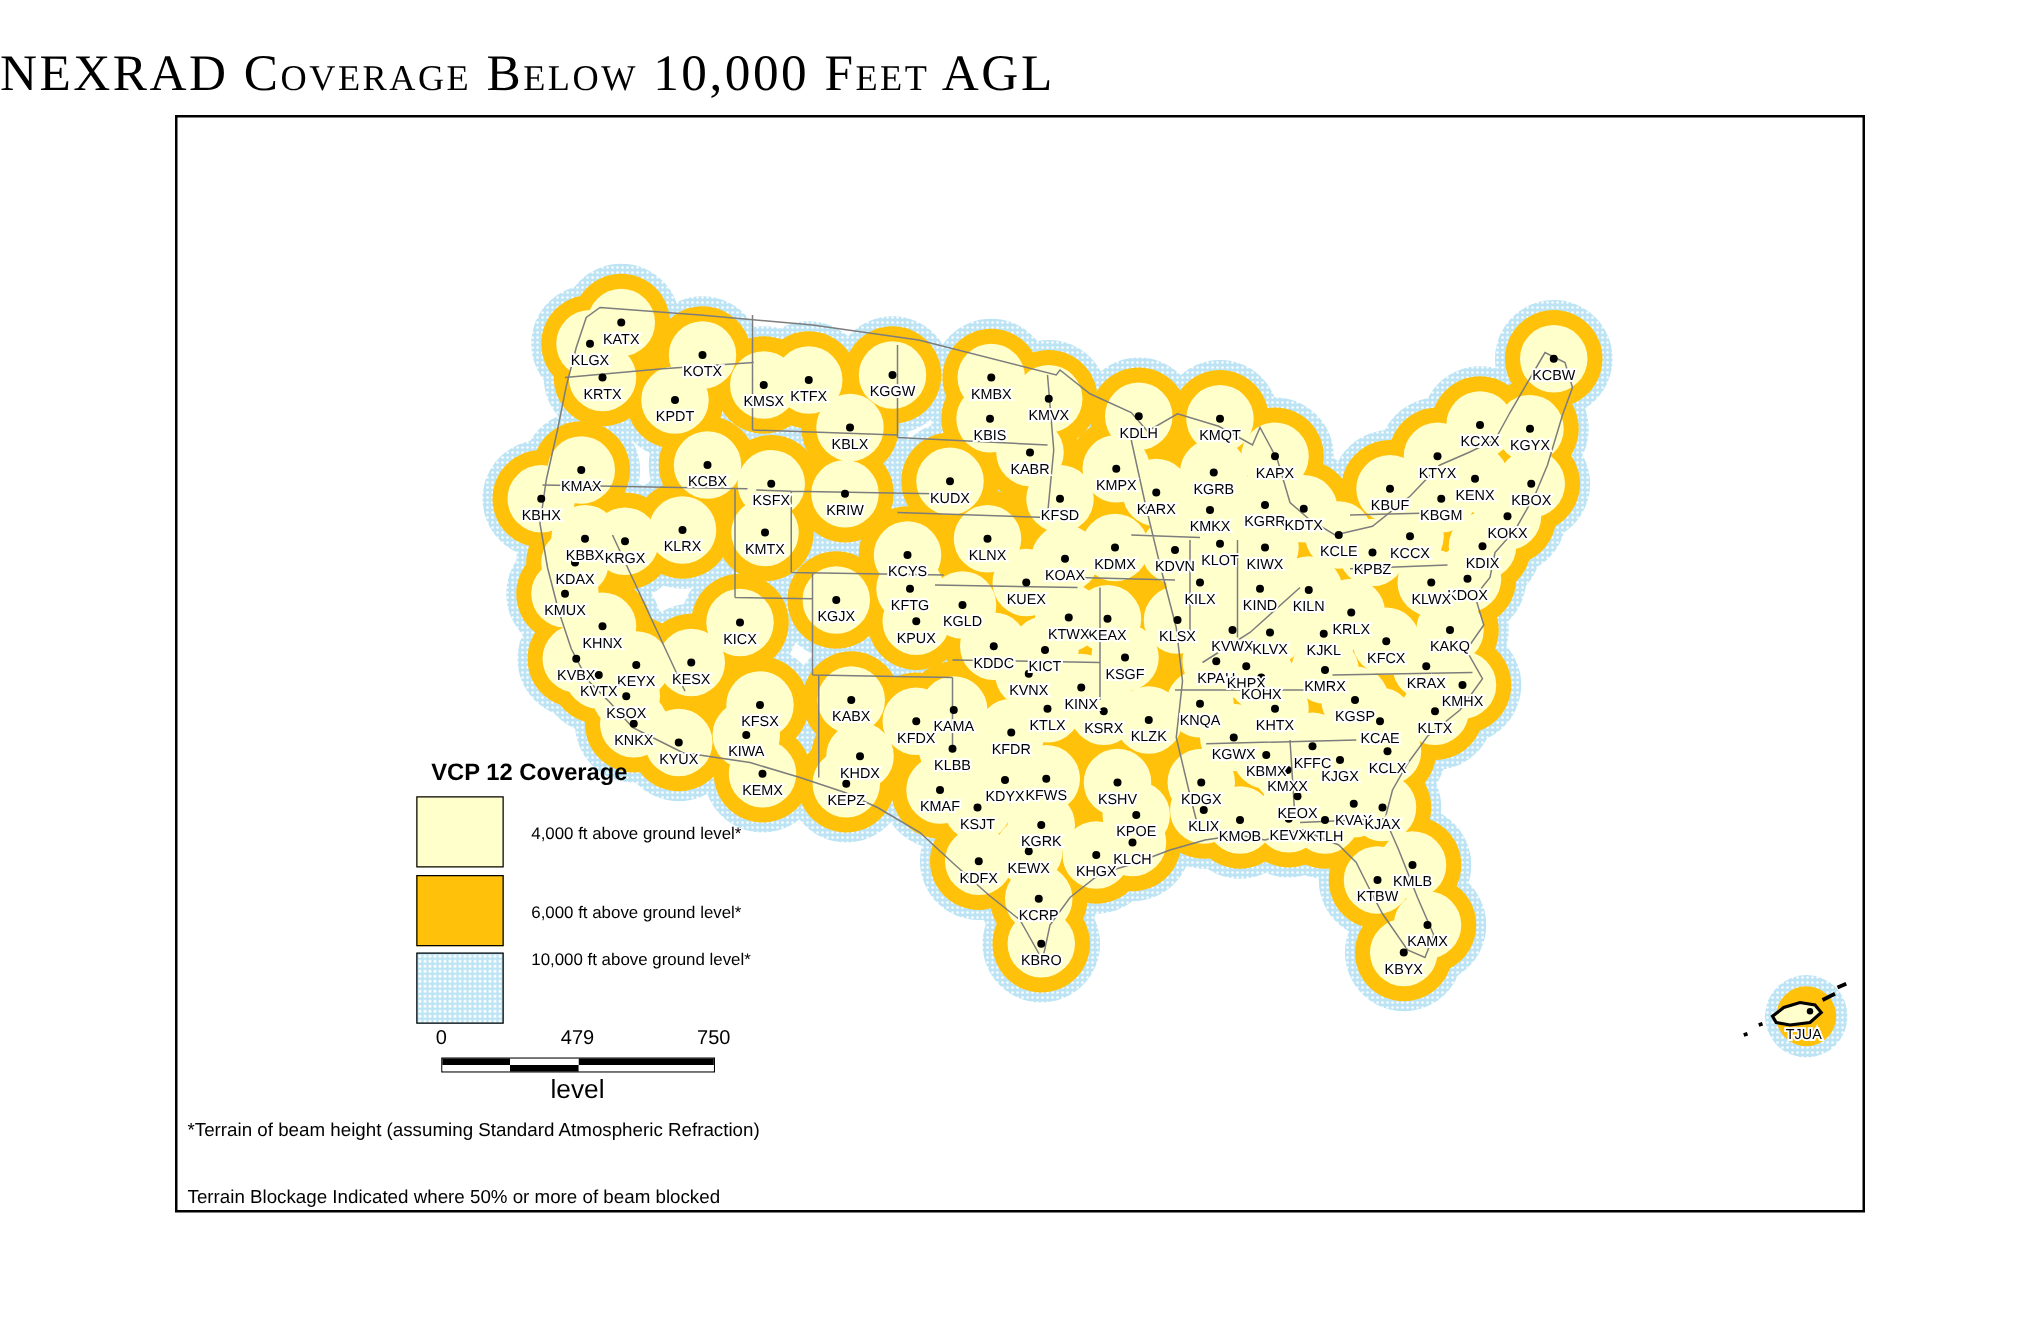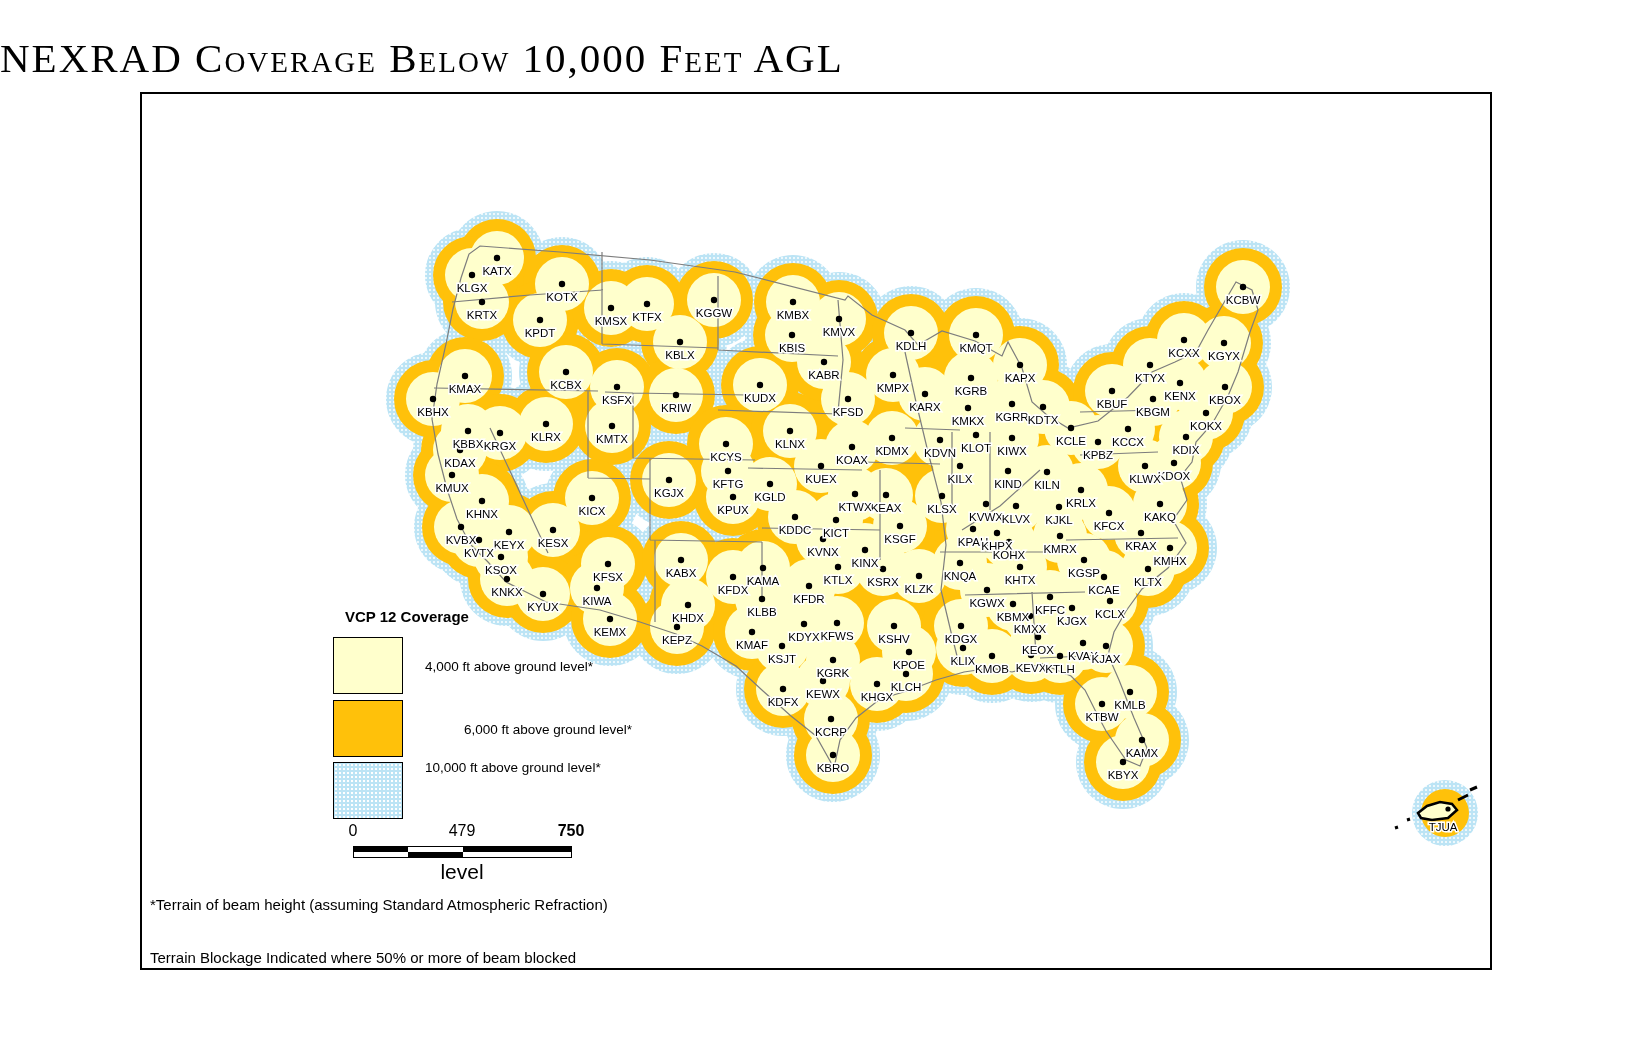--- a/index.html
+++ b/index.html
@@ -8,32 +8,32 @@
   .page-title{position:absolute;top:34px;left:0;width:100%;text-align:left;
        font-family:"Liberation Serif",serif;font-variant:small-caps;
        font-size:41px;letter-spacing:2px;white-space:nowrap;}
   .map-frame{position:absolute;left:140px;top:92px;width:1348px;height:874px;
        border:2px solid #000;}
   #map-svg{position:absolute;left:0;top:0;width:1632px;height:1056px;}
   .st-label{font-family:"Liberation Sans",sans-serif;font-size:11.5px;fill:#000;
        text-anchor:middle;paint-order:stroke;stroke:#fff;stroke-width:3px;}
   .borders{stroke:#7d7d7d;stroke-width:1.2;fill:none;}
   
-  .legend-title{position:absolute;left:345px;top:608px;font-size:15px;font-weight:bold;}
+  .legend-title{position:absolute;left:345px;top:608px;font-size:19px;font-weight:bold;}
   .swatch{position:absolute;left:333px;width:70px;height:57px;border:1.5px solid #000;box-sizing:border-box;}
   #sw-3000{top:637px;} #sw-6000{top:700px;} #sw-10000{top:762px;}
   .legend-label{position:absolute;left:425px;width:300px;font-size:13.5px;}
-  #ll-3000{top:659px;} #ll-6000{top:722px;margin-left:39px;} #ll-10000{top:760px;}
+  #ll-3000{top:659px;} #ll-6000{top:722px;} #ll-10000{top:760px;}
   
   .scalebar{position:absolute;left:353px;top:846px;width:219px;height:12px;border:1px solid #000;box-sizing:border-box;}
   .sb-row{display:flex;height:5px;}
   .sb-seg{height:100%;}
   .sb-b{background:#000;} .sb-w{background:#fff;}
   .sb-tick{position:absolute;top:822px;font-size:16px;transform:translateX(-50%);}
-  #tick-0{left:353px;} #tick-375{left:462px;} #tick-750{left:571px;font-weight:bold;}
+  #tick-0{left:353px;} #tick-375{left:462px;} #tick-750{left:571px;}
   .sb-unit{position:absolute;left:462px;top:860px;font-size:21px;transform:translateX(-50%);}
   
   .footnote{position:absolute;left:150px;font-size:15px;}
   #fn-1{top:896px;} #fn-2{top:949px;}
 </style>
 </head>
 <body>
 
 <div class="page-title">NEXRAD Coverage Below 10,000 Feet AGL</div>
 

